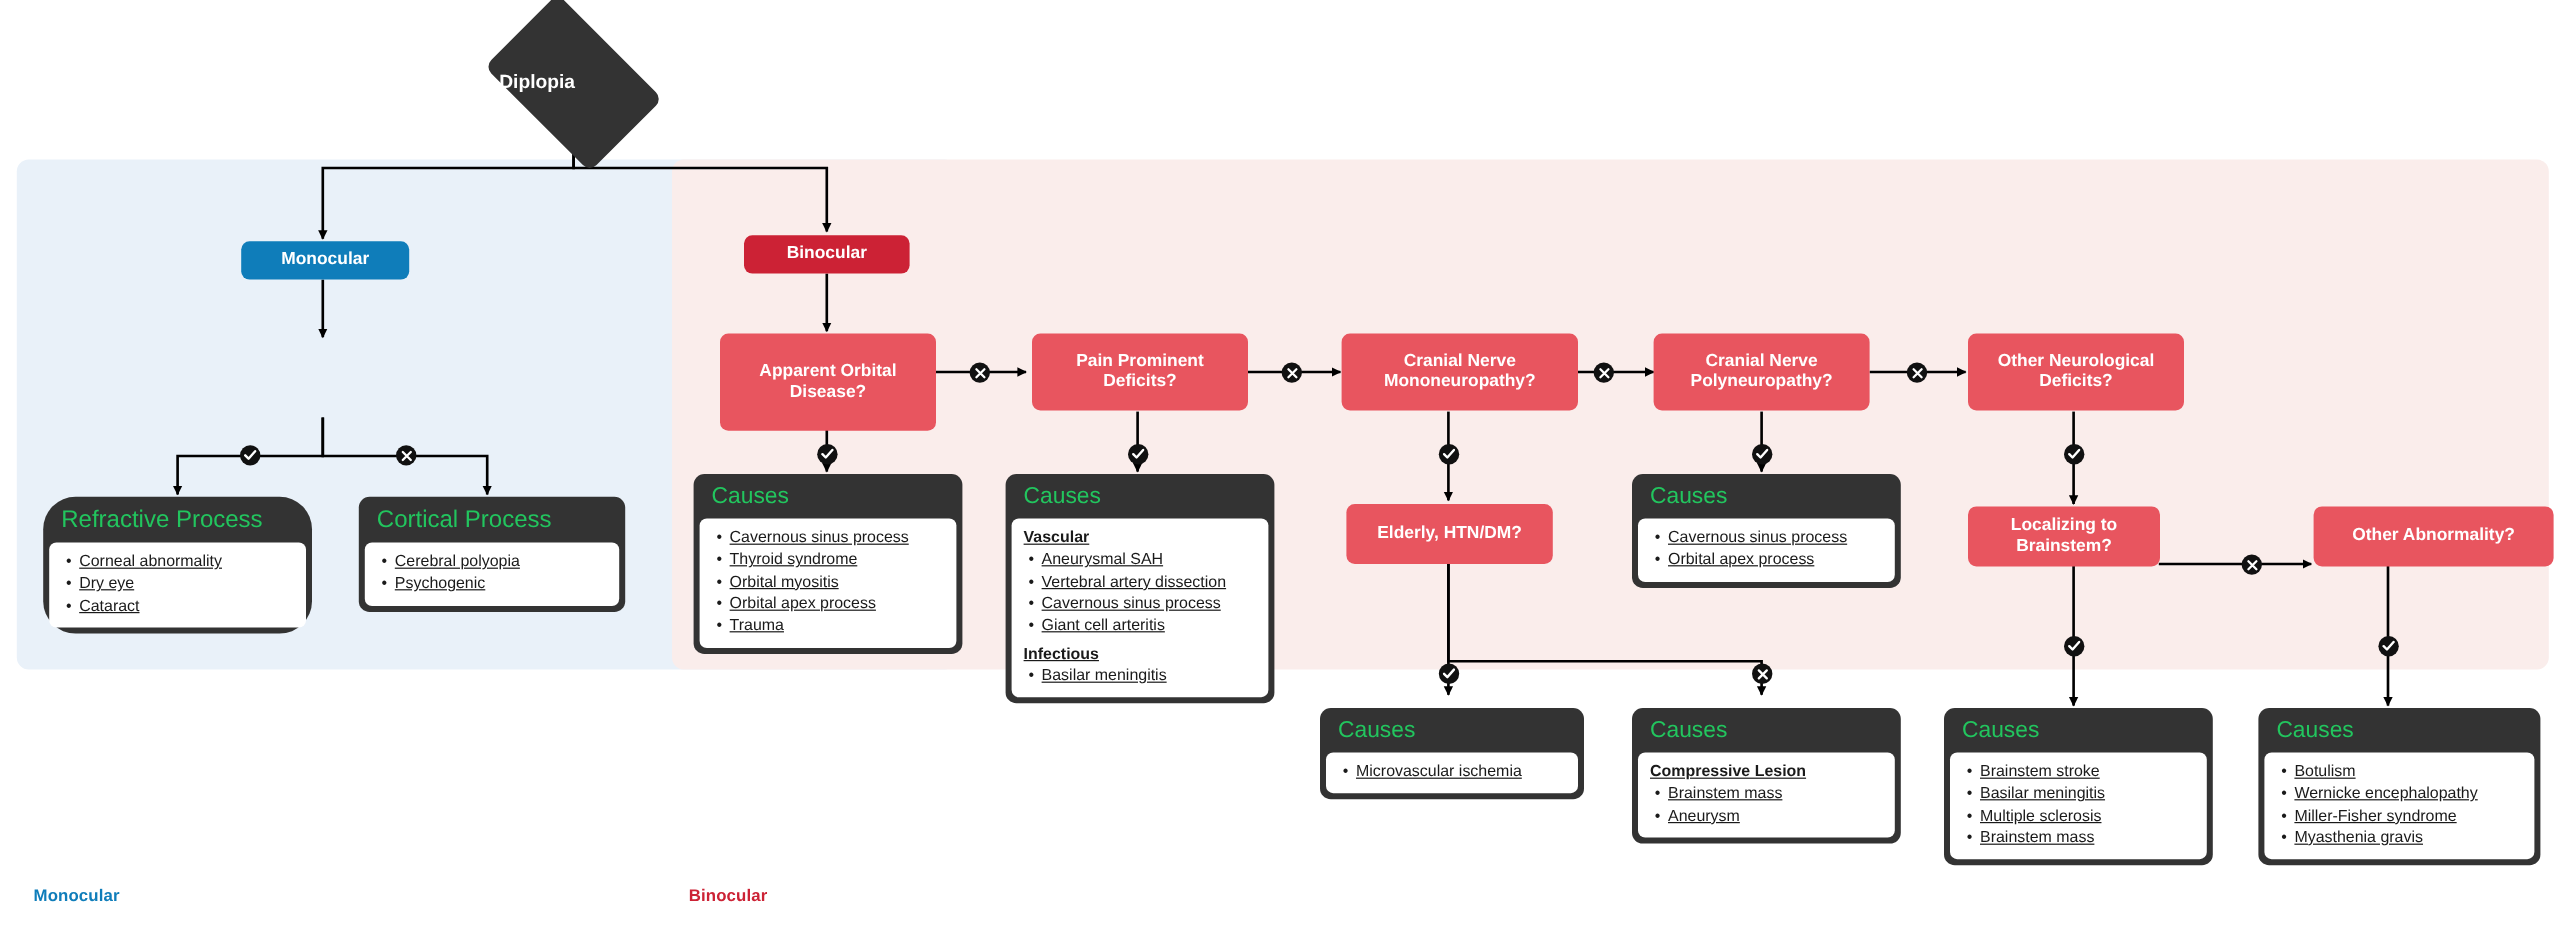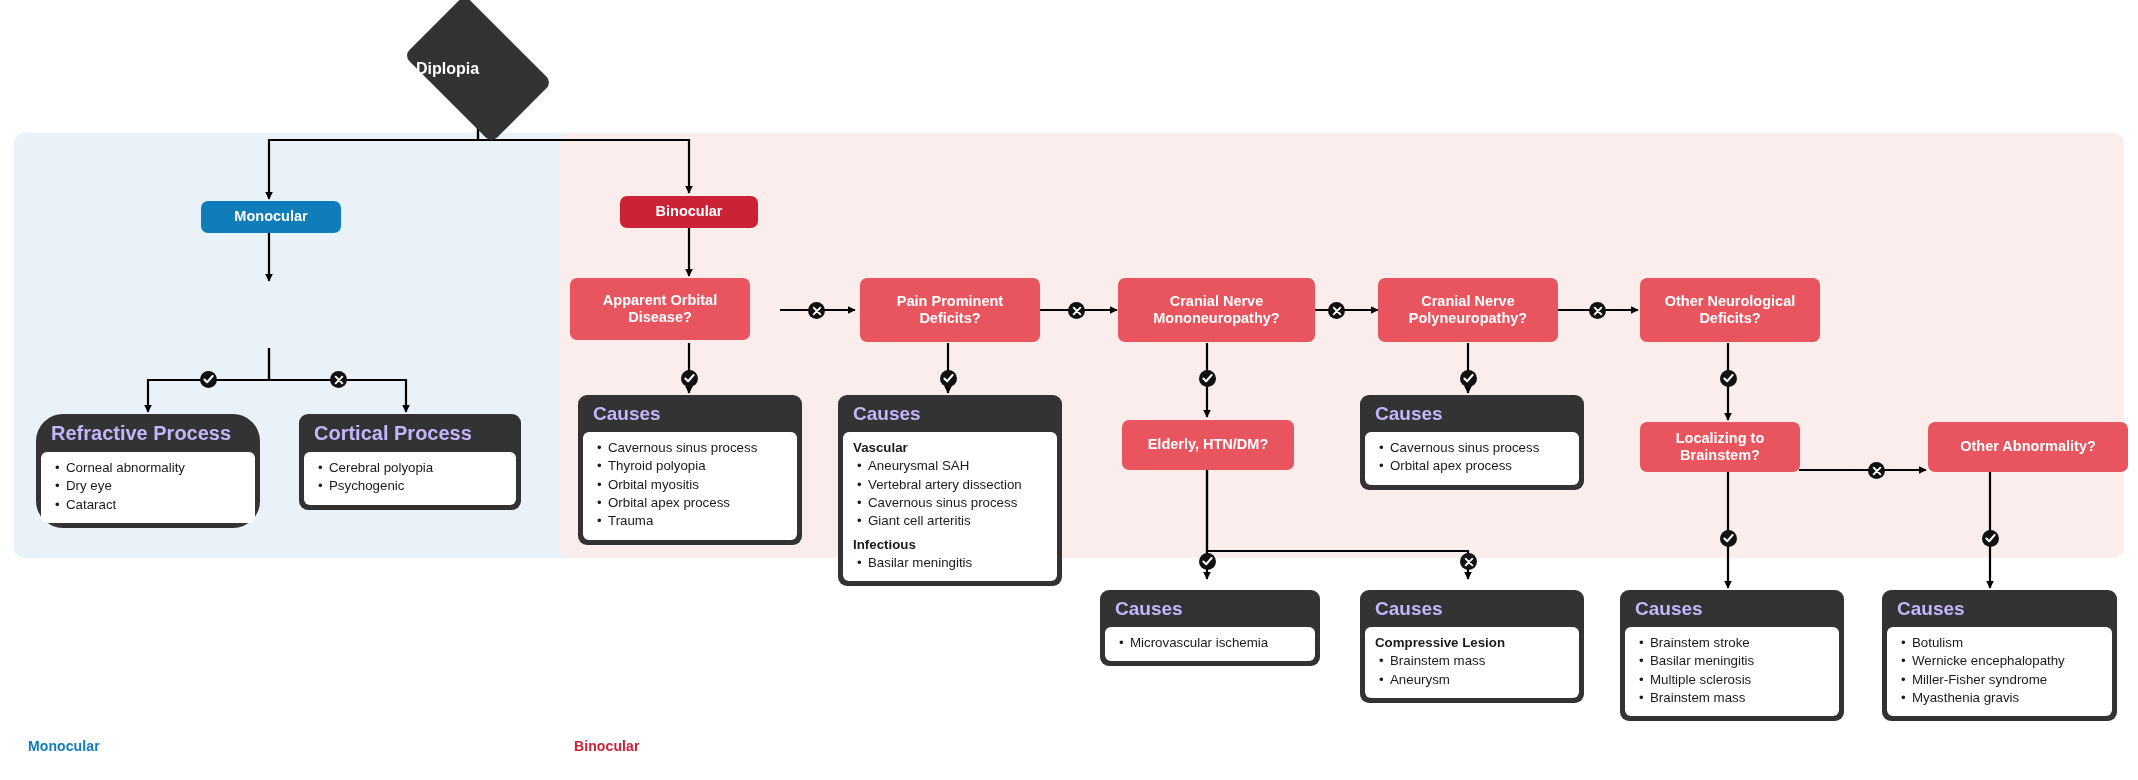--- a/index.html
+++ b/index.html
@@ -23,25 +23,25 @@
         text-align:center;border-radius:7px;color:#ffffff;font-weight:bold;
         font-size:14.5px;line-height:1.2;padding:0 8px;box-sizing:border-box;}
   .node.mono-main{background:#0f7dba;}
   .node.mono-q{background:#2e8cbf;}
   .node.bino-main{background:#cc2235;}
   .node.bino-q{background:#e8555f;}
 
   
   .card{position:absolute;background:#333333;border-radius:9px;
         box-sizing:border-box;padding:5px;}
-  .card-title{color:#c4b5fd;font-size:20px;font-weight:bold;
+  .card-title{color:#22c55e;font-size:20px;font-weight:normal;
         padding:4px 10px 8px 10px;line-height:1.05;}
   .card-title.small{font-size:19px;}
   .card-body{background:#ffffff;border-radius:6px;padding:7px 10px 9px 10px;
-        color:#1a1a1a;font-size:13.3px;line-height:1.38;}
+        color:#1a1a1a;font-size:13.3px;line-height:1.38;text-decoration:underline;}
   .card-body .grp{font-weight:bold;}
   .card-body ul{margin:0;padding:0 0 0 15px;list-style:none;}
   .card-body li{position:relative;white-space:nowrap;}
   .card-body li:before{content:"\2022";position:absolute;left:-11px;}
   .card-body ul+.grp{margin-top:5px;display:block;}
 
   
   .badge{position:absolute;width:17px;height:17px;border-radius:50%;
         background:#111111;color:#ffffff;display:flex;align-items:center;
         justify-content:center;font-size:11px;font-weight:bold;line-height:1;}
@@ -136,21 +136,21 @@
       </ul>
     </div>
   </div>
 
   <div class="cluster-label" style="left:28px;top:738px;color:#0f7dba;">Monocular</div>
 
   <div class="node bino-main" style="left:620px;top:196px;width:138px;height:32px;">
     <span>Binocular</span>
   </div>
 
-  <div class="node bino-q" style="left:570px;top:278px;width:180px;height:62px;">
+  <div class="node bino-q" style="left:600px;top:278px;width:180px;height:81px;">
     <span>Apparent Orbital Disease?</span>
   </div>
   <div class="node bino-q" style="left:860px;top:278px;width:180px;height:64px;">
     <span>Pain Prominent Deficits?</span>
   </div>
   <div class="node bino-q" style="left:1118px;top:278px;width:197px;height:64px;">
     <span>Cranial Nerve Mononeuropathy?</span>
   </div>
   <div class="node bino-q" style="left:1378px;top:278px;width:180px;height:64px;">
     <span>Cranial Nerve Polyneuropathy?</span>
@@ -242,21 +242,21 @@
     <svg width="11" height="11" viewBox="0 0 12 12">
         <path d="M1.5,6 L4.5,9 L10.5,2.2" stroke="#ffffff" stroke-width="2.2" fill="none" stroke-linecap="round" stroke-linejoin="round"></path>
       </svg>
   </div>
 
   <div class="card" style="left:578px;top:395px;width:224px;">
     <div class="card-title small">Causes</div>
     <div class="card-body">
       <ul>
         <li>Cavernous sinus process</li>
-        <li>Thyroid polyopia</li>
+        <li>Thyroid syndrome</li>
         <li>Orbital myositis</li>
         <li>Orbital apex process</li>
         <li>Trauma</li>
       </ul>
     </div>
   </div>
 
   <div class="card" style="left:838px;top:395px;width:224px;">
     <div class="card-title small">Causes</div>
     <div class="card-body">

